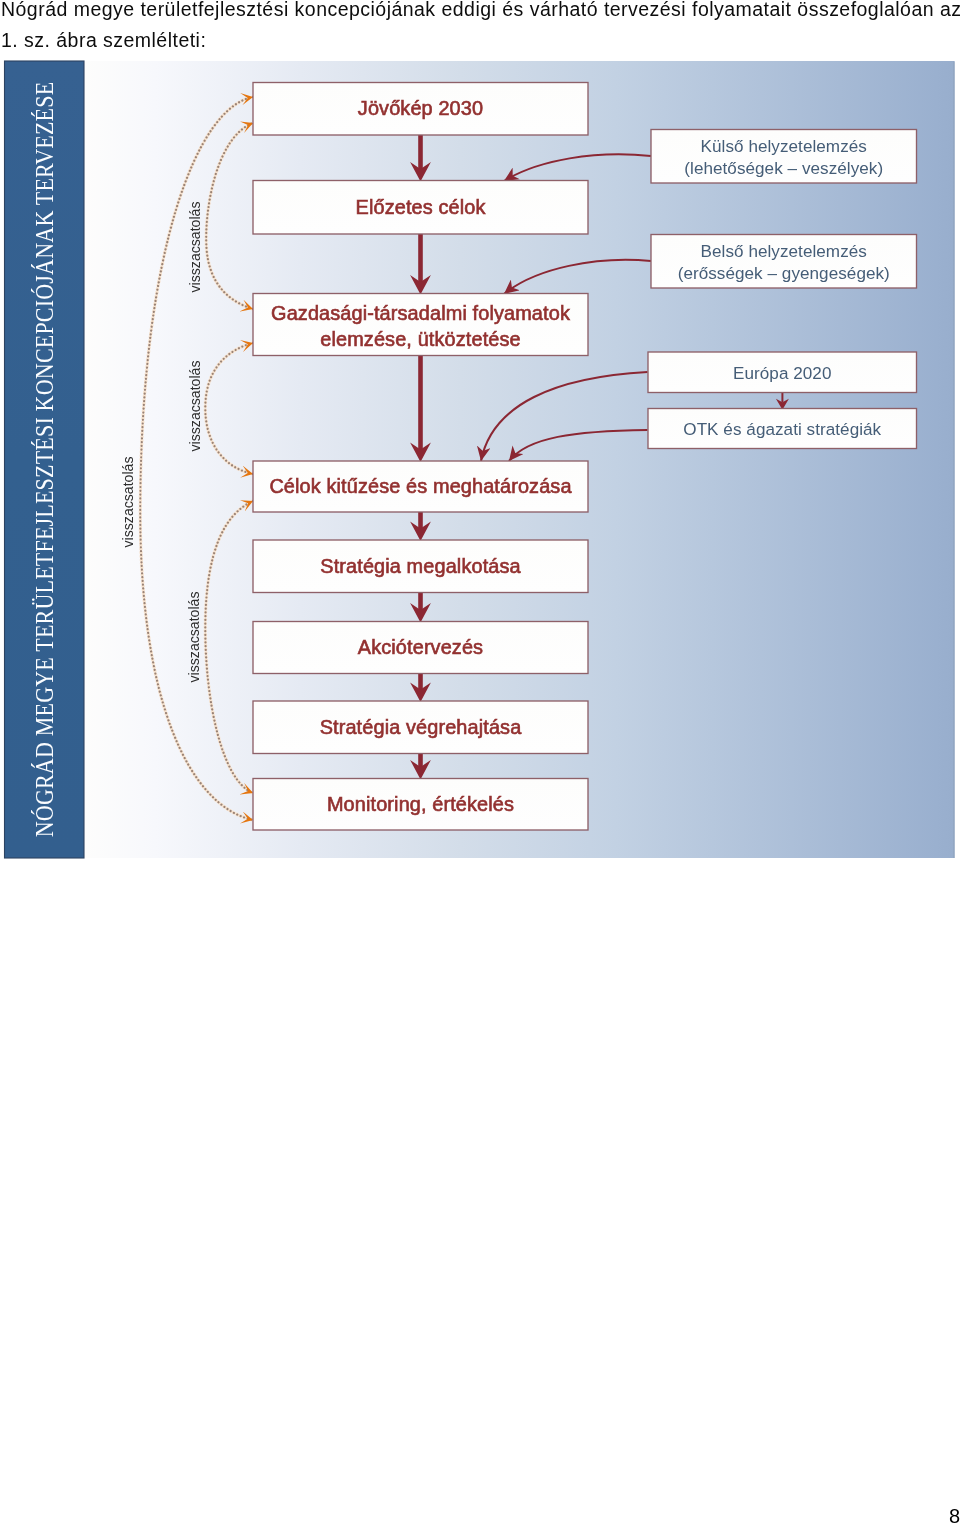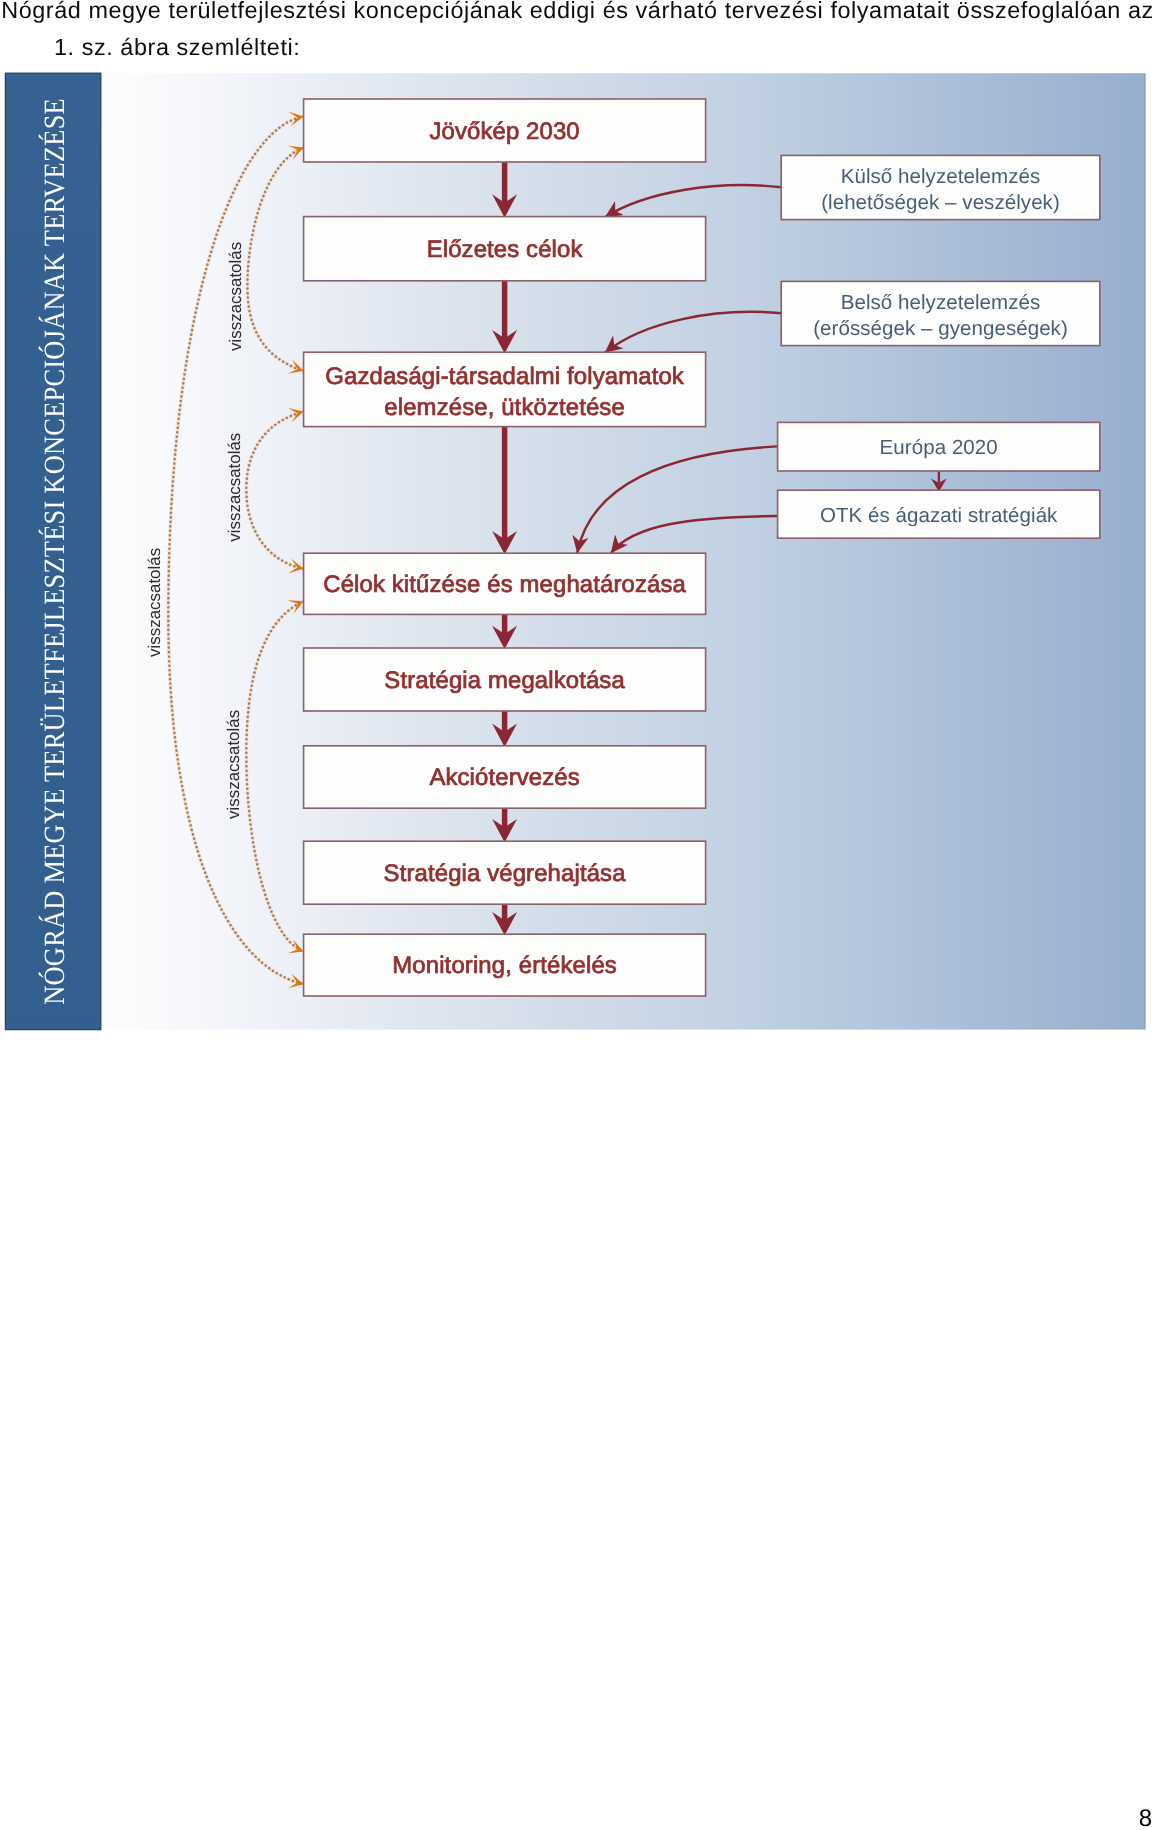--- a/index.html
+++ b/index.html
@@ -4,21 +4,21 @@
 <title>Nógrád megye területfejlesztési koncepció</title>
 <style>
   html,body{margin:0;padding:0;}
   body{width:960px;height:1525px;background:#ffffff;
        font-family:"Liberation Sans",sans-serif;position:relative;overflow:hidden;}
   #page{position:absolute;left:0;top:0;width:960px;height:1525px;background:#fff;}
 
   .intro{position:absolute;left:1px;top:0px;width:958px;color:#0d0d0d;
          font-size:19.5px;letter-spacing:0.47px;line-height:31px;}
   .intro .l1{position:absolute;left:0;top:-6.5px;white-space:nowrap;}
-  .intro .l2{position:absolute;left:0;top:24.5px;white-space:nowrap;padding-left:44px;}
+  .intro .l2{position:absolute;left:0;top:24.5px;white-space:nowrap;}
 
   #figwrap{position:absolute;left:0px;top:0px;width:960px;height:880px;}
 
   #pageno{position:absolute;left:949px;top:1506px;font-size:20px;color:#000;
           font-family:"Liberation Sans",sans-serif;line-height:20px;}
 </style>
 </head>
 <body>
 
 <div id="page">

